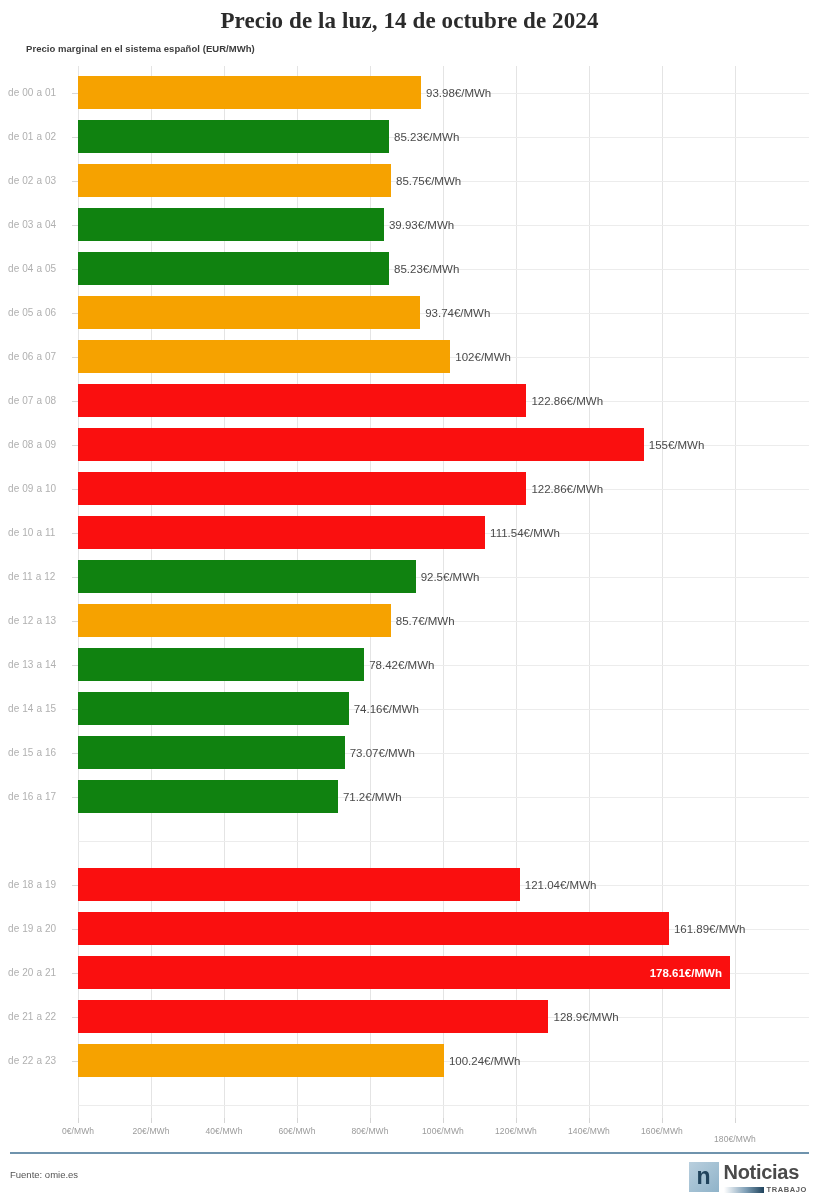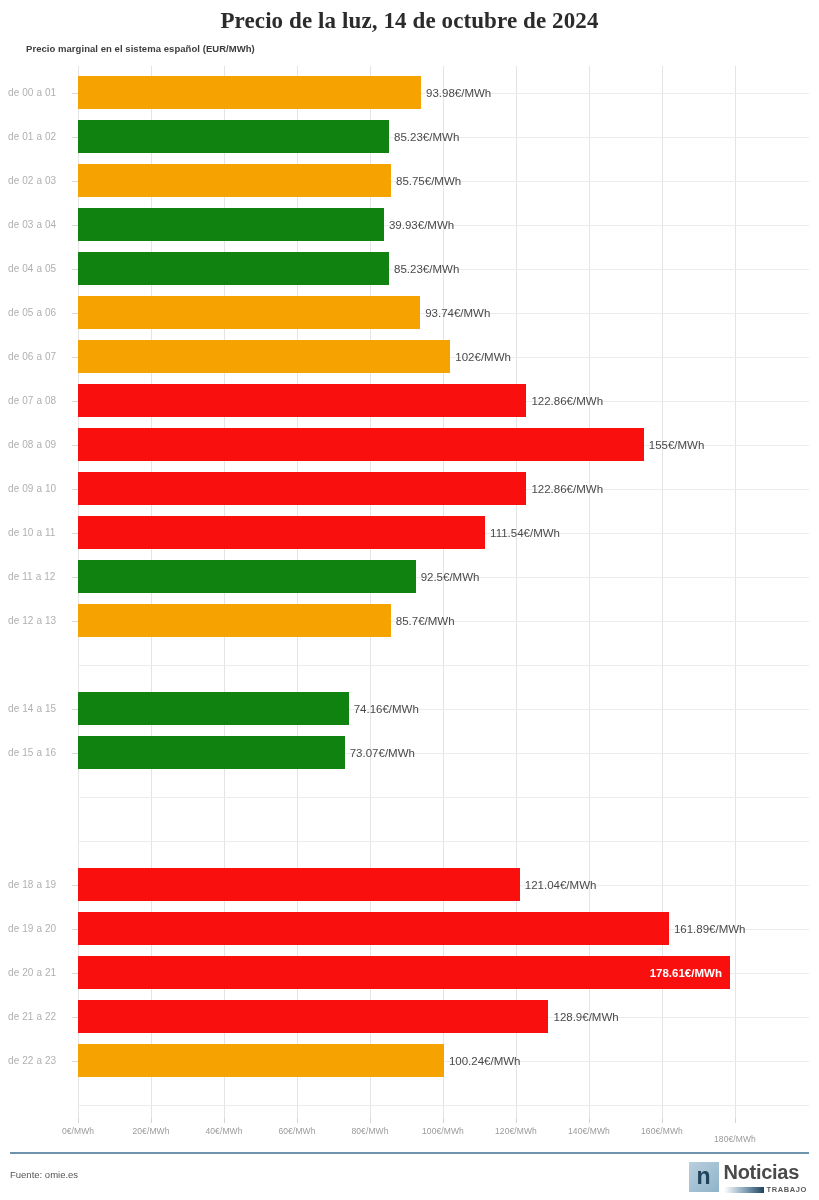--- a/index.html
+++ b/index.html
@@ -320,35 +320,47 @@
       <div class="bar-value" style="left: 420.625px;">92.5€/MWh</div>
     </div>
     <div class="grid-line" style="top: 555px;"></div>
     <div class="row" style="top: 533px;">
       <div class="row-label">de 12 a 13</div>
       <div class="tick-stub"></div>
       <div class="bar" style="width: 312.805px; background: rgb(246, 162, 0);"></div>
       <div class="bar-value" style="left: 395.805px;">85.7€/MWh</div>
     </div>
     <div class="grid-line" style="top: 599px;"></div>
+    <div class="row" style="top: 577px;">
+      <div class="row-label">de 13 a 14</div>
+      <div class="tick-stub"></div>
+      <div class="bar" style="width: 286.233px; background: rgb(16, 130, 16);"></div>
+      <div class="bar-value" style="left: 369.233px;">78.42€/MWh</div>
+    </div>
     <div class="grid-line" style="top: 643px;"></div>
     <div class="row" style="top: 621px;">
       <div class="row-label">de 14 a 15</div>
       <div class="tick-stub"></div>
       <div class="bar" style="width: 270.684px; background: rgb(16, 130, 16);"></div>
       <div class="bar-value" style="left: 353.684px;">74.16€/MWh</div>
     </div>
     <div class="grid-line" style="top: 687px;"></div>
     <div class="row" style="top: 665px;">
       <div class="row-label">de 15 a 16</div>
       <div class="tick-stub"></div>
       <div class="bar" style="width: 266.705px; background: rgb(16, 130, 16);"></div>
       <div class="bar-value" style="left: 349.705px;">73.07€/MWh</div>
     </div>
     <div class="grid-line" style="top: 731px;"></div>
+    <div class="row" style="top: 709px;">
+      <div class="row-label">de 16 a 17</div>
+      <div class="tick-stub"></div>
+      <div class="bar" style="width: 259.88px; background: rgb(16, 130, 16);"></div>
+      <div class="bar-value" style="left: 342.88px;">71.2€/MWh</div>
+    </div>
     <div class="grid-line" style="top: 775px;"></div>
     <div class="grid-line" style="top: 819px;"></div>
     <div class="row" style="top: 797px;">
       <div class="row-label">de 18 a 19</div>
       <div class="tick-stub"></div>
       <div class="bar" style="width: 441.796px; background: rgb(250, 15, 15);"></div>
       <div class="bar-value" style="left: 524.796px;">121.04€/MWh</div>
     </div>
     <div class="grid-line" style="top: 863px;"></div>
     <div class="row" style="top: 841px;">

